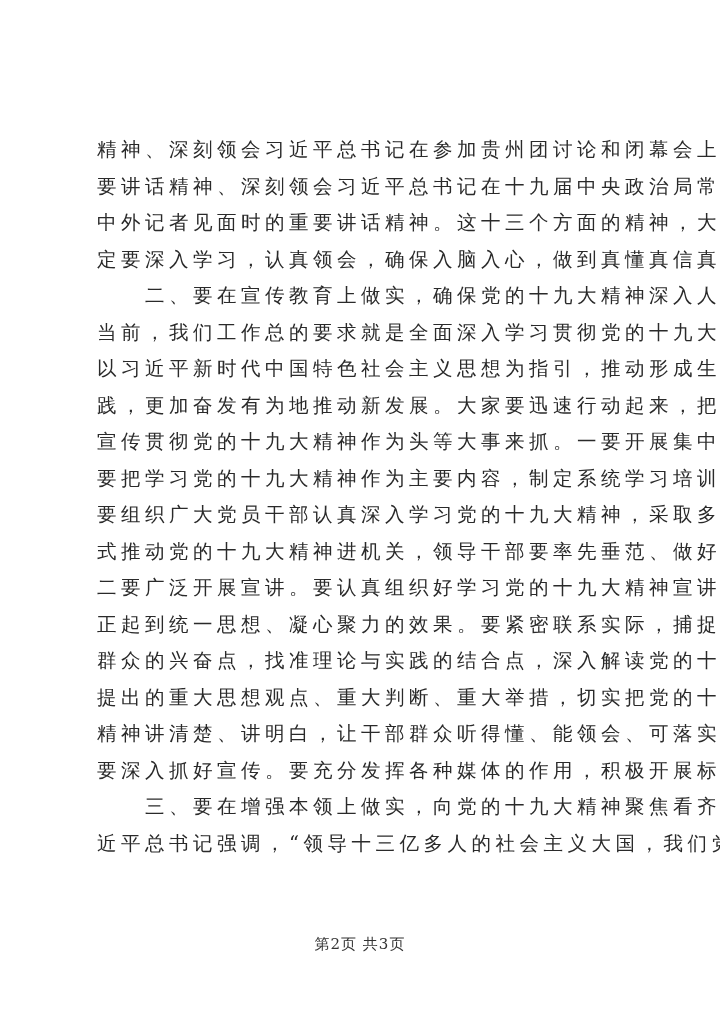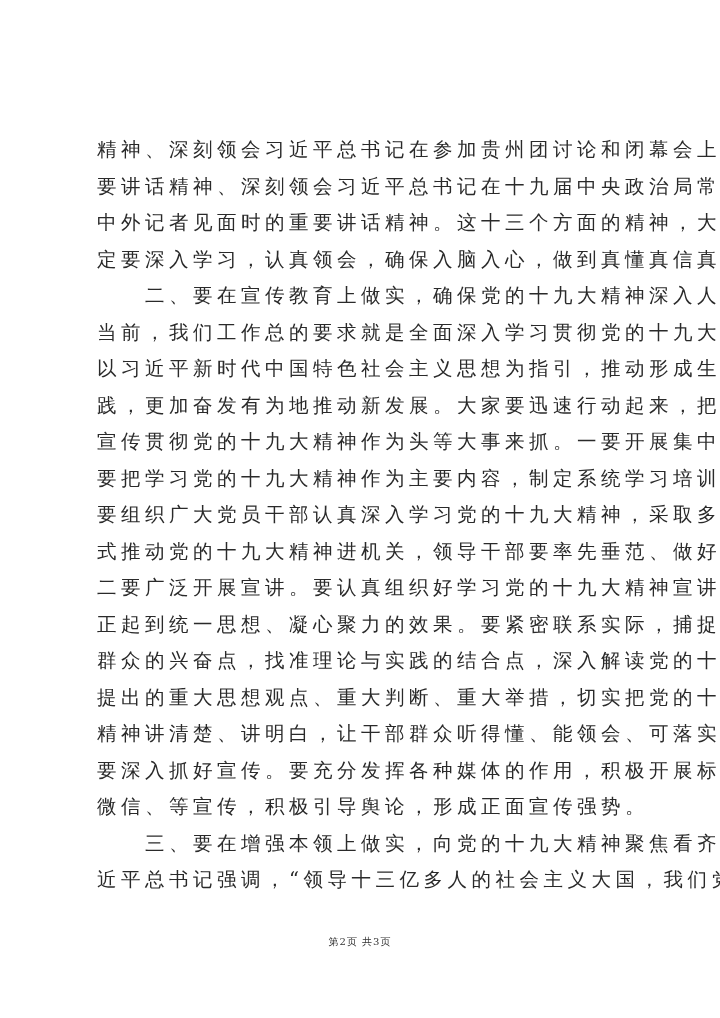--- a/index.html
+++ b/index.html
@@ -8,21 +8,21 @@
   .body-text {
     position: absolute; left: 97px; top: 132px; width: 540px;
     font-family: "DejaVu Serif", "Liberation Serif", serif;
     font-size: 19.5px; line-height: 36.5px; color: #2a2a2a;
   }
   .line { display: block; white-space: nowrap; letter-spacing: 4.5px; height: 36.5px; }
   .indent { padding-left: 48px; }
   .footer {
     position: absolute; left: 0; width: 720px; top: 935px; text-align: center;
     font-family: "DejaVu Serif", "Liberation Serif", serif;
-    font-size: 10px; color: #333333; letter-spacing: 1px;
+    font-size: 15px; color: #333333; letter-spacing: 1px;
   }
 </style>
 </head>
 <body>
 
 <div class="page">
   <div class="body-text">
     <span class="line">精神、深刻领会习近平总书记在参加贵州团讨论和闭幕会上的重</span>
     <span class="line">要讲话精神、深刻领会习近平总书记在十九届中央政治局常委同</span>
     <span class="line">中外记者见面时的重要讲话精神。这十三个方面的精神，大家一</span>
@@ -34,18 +34,17 @@
     <span class="line">宣传贯彻党的十九大精神作为头等大事来抓。一要开展集中学习。</span>
     <span class="line">要把学习党的十九大精神作为主要内容，制定系统学习培训计划。</span>
     <span class="line">要组织广大党员干部认真深入学习党的十九大精神，采取多种形</span>
     <span class="line">式推动党的十九大精神进机关，领导干部要率先垂范、做好表率。</span>
     <span class="line">二要广泛开展宣讲。要认真组织好学习党的十九大精神宣讲，真</span>
     <span class="line">正起到统一思想、凝心聚力的效果。要紧密联系实际，捕捉干部</span>
     <span class="line">群众的兴奋点，找准理论与实践的结合点，深入解读党的十九大</span>
     <span class="line">提出的重大思想观点、重大判断、重大举措，切实把党的十九大</span>
     <span class="line">精神讲清楚、讲明白，让干部群众听得懂、能领会、可落实。三</span>
     <span class="line">要深入抓好宣传。要充分发挥各种媒体的作用，积极开展标语、</span>
-    <span class="line">微信、等宣传，积极引导舆论，形成正面宣传强势。</span>
     <span class="line indent">三、要在增强本领上做实，向党的十九大精神聚焦看齐。习</span>
     <span class="line">近平总书记强调，“领导十三亿多人的社会主义大国，我们党既</span>
   </div>
   <div class="footer">第2页 共3页</div>
 </div>
 
 </body></html>

